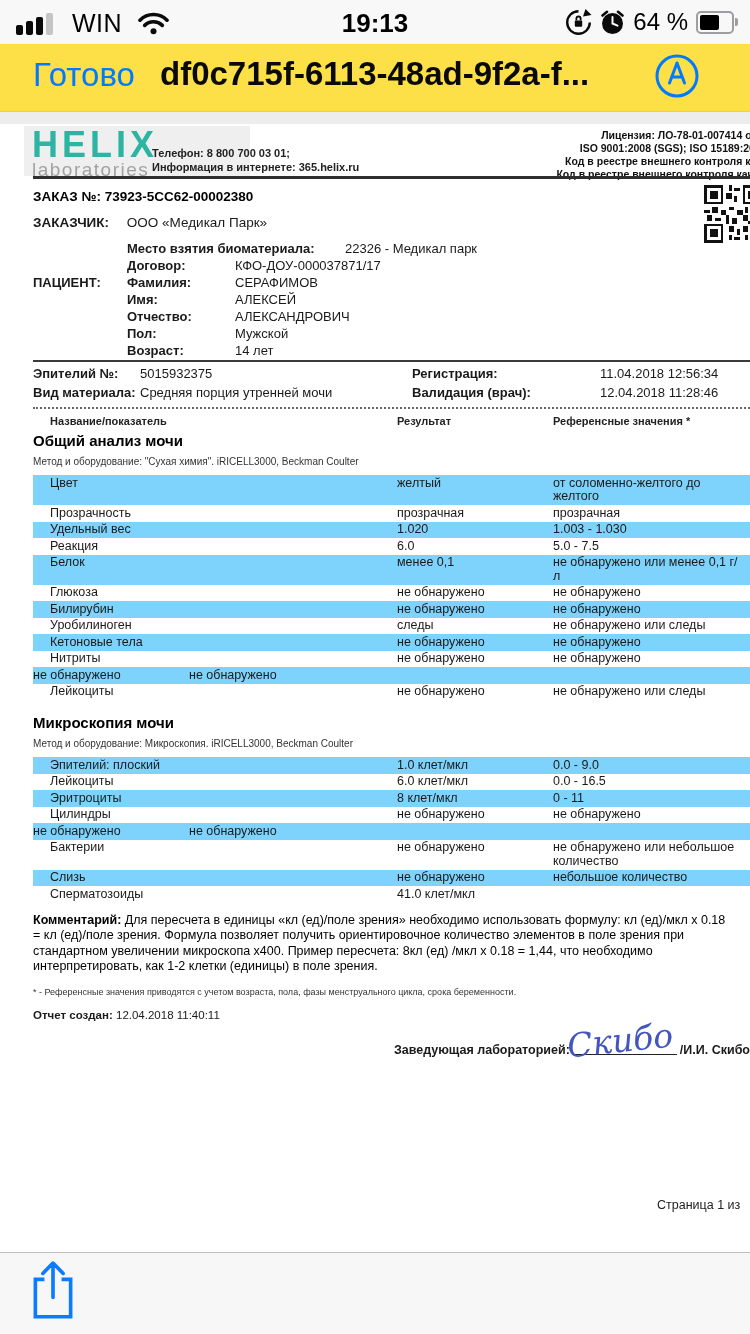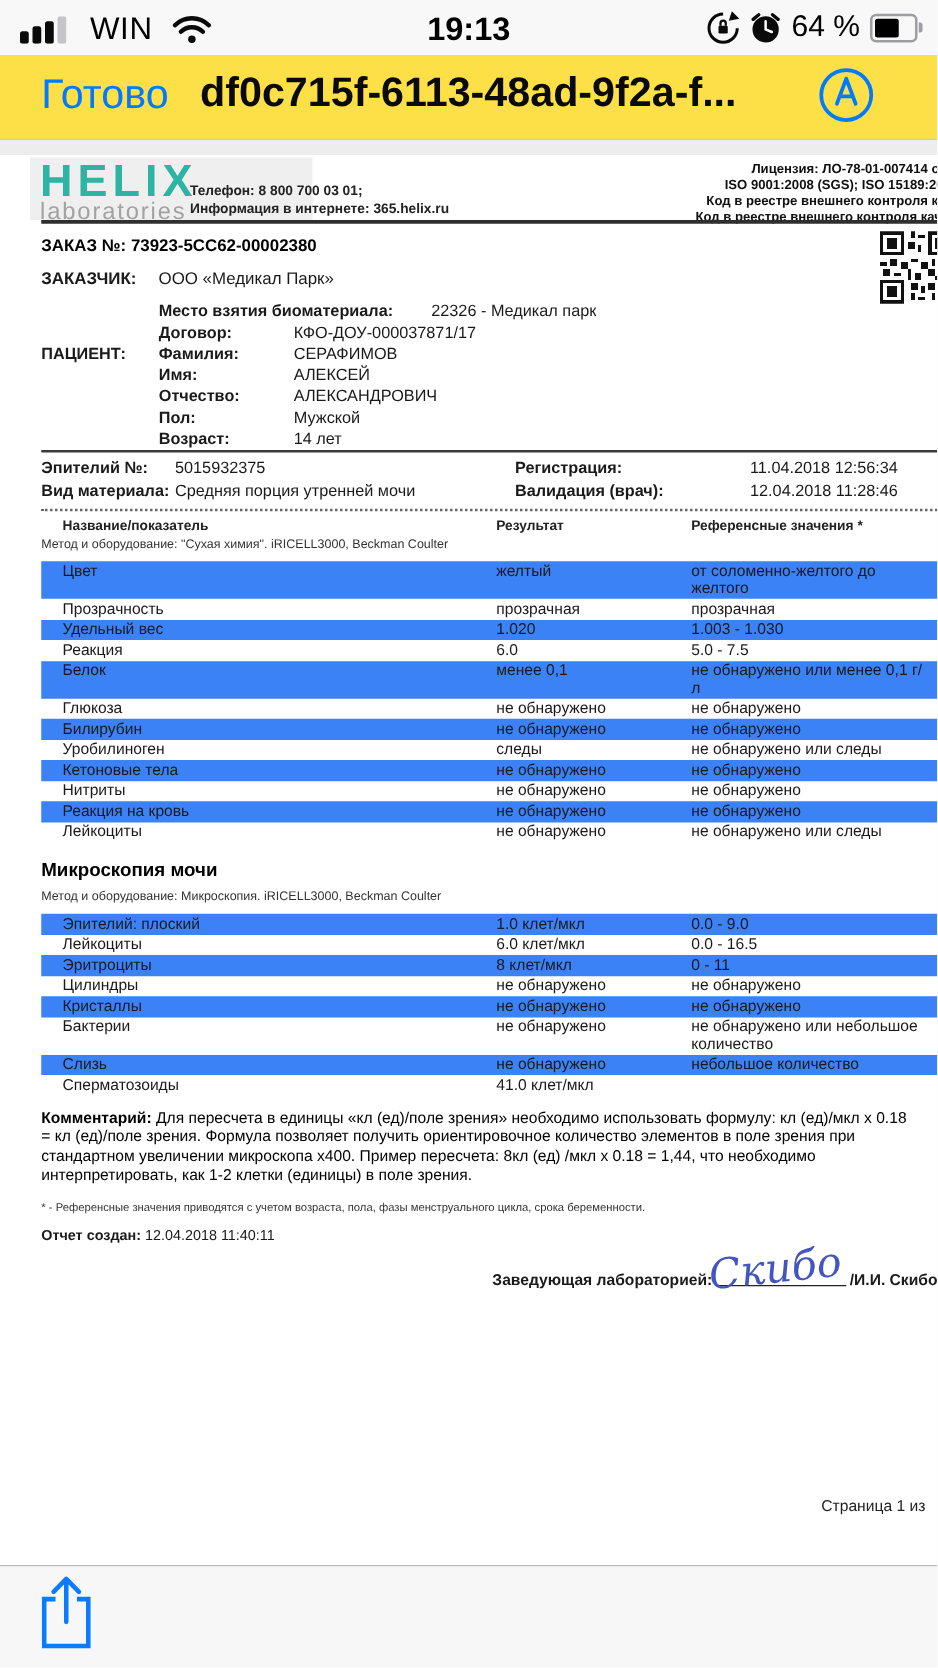--- a/index.html
+++ b/index.html
@@ -51,21 +51,21 @@
   .rule-dot{position:absolute;top:295px;left:33px;width:717px;border-top:2px dotted #666;}
   .thead{position:absolute;top:303px;left:33px;width:717px;display:flex;font-size:11px;font-weight:700;color:#222;}
   .thead .h1{width:364px;padding-left:17px;box-sizing:border-box;}
   .thead .h2{width:156px;}
   .thead .h3{width:190px;}
   .lower{position:absolute;top:318px;left:33px;width:717px;}
   .sec-title{font-size:15px;font-weight:700;color:#000;margin:2px 0 6px 0;line-height:18px;}
   .sec-title.second{margin-top:14px;}
   .sec-method{font-size:10px;color:#333;margin:0 0 7px 0;line-height:12px;}
   .trow{display:flex;padding:1.5px 0;font-size:12.5px;line-height:13.5px;box-sizing:border-box;}
-  .trow.shaded{background:#3b82f6;}
+  .trow.shaded{background:#7dd3fc;}
   .c-name{width:364px;padding-left:17px;box-sizing:border-box;}
   .c-res{width:156px;}
   .c-ref{width:190px;}
   .comment{margin-top:10px;font-size:12.5px;line-height:15.6px;width:700px;color:#000;}
   .comment b{font-weight:700;}
   .footnote{margin-top:5px;font-size:9px;font-weight:400;color:#333;}
   .report-created{margin-top:12px;font-size:11.5px;}
   .report-created .lbl{font-weight:700;}
   .signature{display:flex;justify-content:flex-end;align-items:flex-end;margin-top:22px;padding-right:0;}
   .sig-label{font-weight:700;font-size:12.5px;line-height:14px;}
@@ -255,20 +255,21 @@
     <div class="rule-dot"></div>
 
     <div class="thead">
       <div class="h1">Название/показатель</div>
       <div class="h2">Результат</div>
       <div class="h3">Референсные значения *</div>
     </div>
 
     <div class="lower">
       <div id="sections">
+          <div class="sec-title">Общий анализ мочи</div>
           <div class="sec-method">Метод и оборудование:  "Сухая химия". iRICELL3000, Beckman Coulter</div>
           <div class="trow shaded">
             <div class="c-name">Цвет</div>
             <div class="c-res">желтый</div>
             <div class="c-ref">от соломенно-желтого до желтого</div>
           </div>
           <div class="trow">
             <div class="c-name">Прозрачность</div>
             <div class="c-res">прозрачная</div>
             <div class="c-ref">прозрачная</div>
@@ -307,21 +308,20 @@
             <div class="c-name">Кетоновые тела</div>
             <div class="c-res">не обнаружено</div>
             <div class="c-ref">не обнаружено</div>
           </div>
           <div class="trow">
             <div class="c-name">Нитриты</div>
             <div class="c-res">не обнаружено</div>
             <div class="c-ref">не обнаружено</div>
           </div>
           <div class="trow shaded">
-            <div class="c-name">Реакция на кровь</div>
             <div class="c-res">не обнаружено</div>
             <div class="c-ref">не обнаружено</div>
           </div>
           <div class="trow">
             <div class="c-name">Лейкоциты</div>
             <div class="c-res">не обнаружено</div>
             <div class="c-ref">не обнаружено или следы</div>
           </div>
           <div class="sec-title second">Микроскопия мочи</div>
           <div class="sec-method">Метод и оборудование:  Микроскопия. iRICELL3000, Beckman Coulter</div>
@@ -339,21 +339,20 @@
             <div class="c-name">Эритроциты</div>
             <div class="c-res">8 клет/мкл</div>
             <div class="c-ref">0 - 11</div>
           </div>
           <div class="trow">
             <div class="c-name">Цилиндры</div>
             <div class="c-res">не обнаружено</div>
             <div class="c-ref">не обнаружено</div>
           </div>
           <div class="trow shaded">
-            <div class="c-name">Кристаллы</div>
             <div class="c-res">не обнаружено</div>
             <div class="c-ref">не обнаружено</div>
           </div>
           <div class="trow">
             <div class="c-name">Бактерии</div>
             <div class="c-res">не обнаружено</div>
             <div class="c-ref">не обнаружено или небольшое количество</div>
           </div>
           <div class="trow shaded">
             <div class="c-name">Слизь</div>

